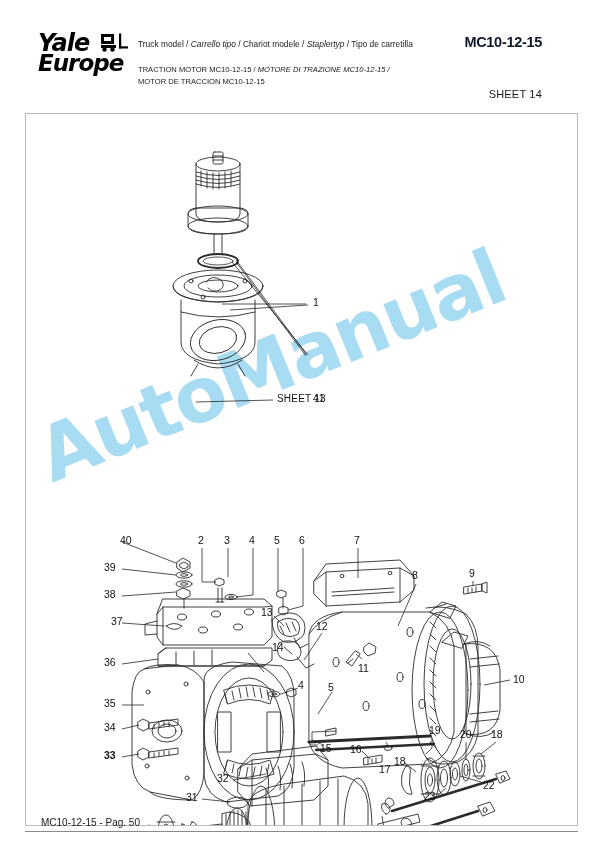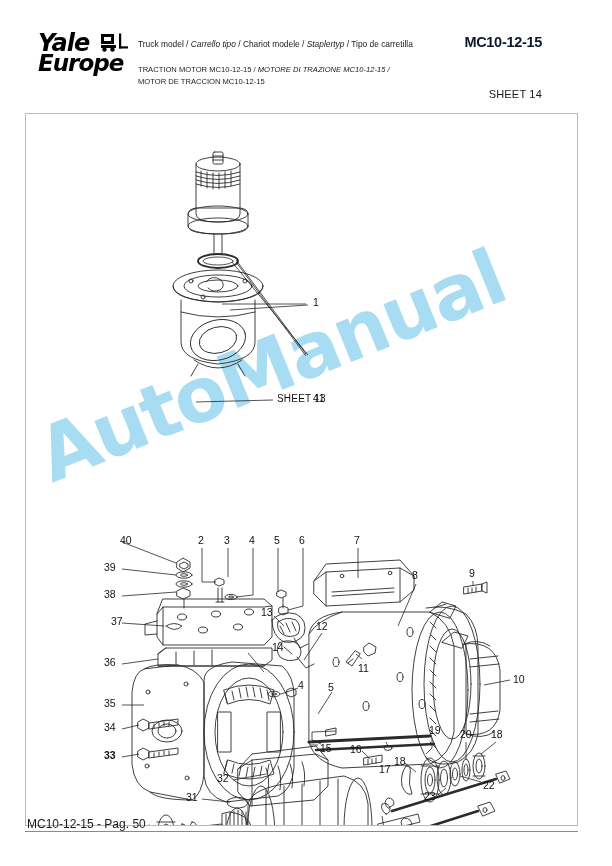--- a/index.html
+++ b/index.html
@@ -144,22 +144,23 @@
   .footer-rule {
     position: absolute;
     left: 25px; top: 831px;
     width: 553px;
     height: 1px;
     background: #8a8a8a;
   }
   .footer-text {
     position: absolute;
     left: 27px; top: 817px;
-    font-size: 12px;
+    font-size: 10px;
     color: #1a1a1a;
+    padding-left: 14px;
   }
 </style>
 </head>
 <body>
 
 <div class="page">
 
   <div class="header">
 
     <div class="logo-block">

